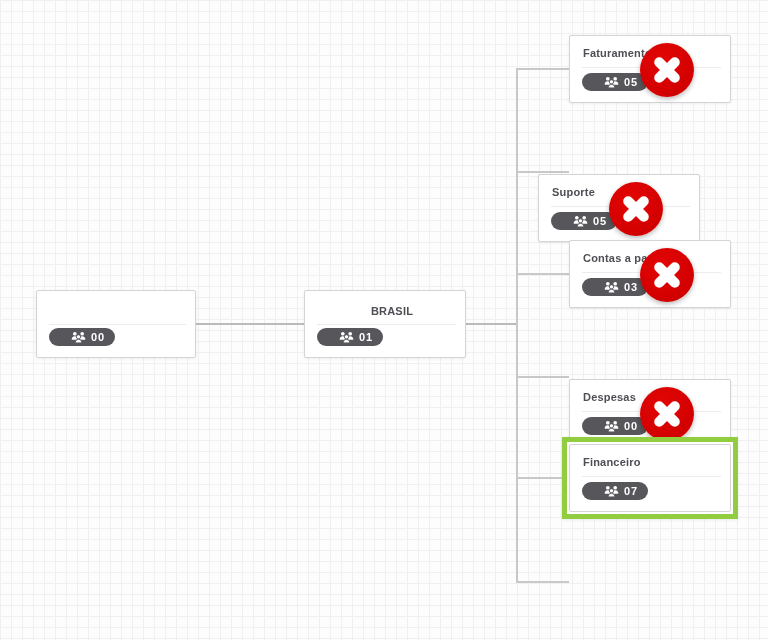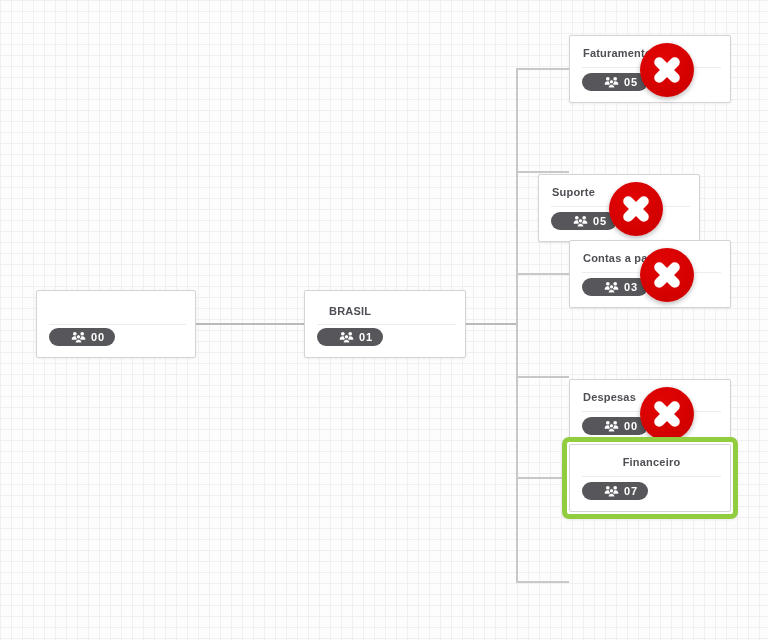--- a/index.html
+++ b/index.html
@@ -27,21 +27,21 @@
     position:absolute; width:162px; height:68px;
     background:#ffffff; border:1px solid #d5d3d6; border-radius:2px;
     box-shadow:0 1px 3px rgba(0,0,0,0.06);
     z-index:2;
   }
   .node-title {
     position:absolute; top:11px; left:13px; right:10px;
     font-size:11px; font-weight:bold; color:#4e4f54; letter-spacing:0.2px;
     white-space:nowrap; overflow:hidden;
   }
-  .node-title.parent-title { top:14px; left:24px; }
+  .node-title.parent-title { top:14px; left:24px;text-align:center; }
   .divider {
     position:absolute; top:31px; left:12px; right:9px; height:1px;
     background:#ececee;
   }
   .divider.deep { top:33px; }
 
   .badge {
     position:absolute; left:12px; bottom:11px; height:18px;
     background:#56565b; border-radius:9px;
     display:inline-flex; align-items:center; gap:5px;
@@ -63,24 +63,23 @@
   .delete-btn .bar {
     position:absolute; left:50%; top:50%; width:32px; height:10px;
     background:#ffffff; border-radius:6px;
   }
   .delete-btn .bar.a { transform:translate(-50%,-50%) rotate(45deg); }
   .delete-btn .bar.b { transform:translate(-50%,-50%) rotate(-45deg); }
 
   
   .selection-frame {
     position:absolute; left:562px; top:437px; width:176px; height:82px;
-    border:5px solid #92cc3f; border-radius:7px; background:#ffffff;
+    border:5px solid #92cc3f; border-radius:0; background:#ffffff;
     box-shadow:0 1px 3px rgba(0,0,0,0.08);
     z-index:2;
-    text-align:center;
   }
   .selection-frame .node {
     position:absolute; left:2px; top:2px; box-shadow:none;
   }
 </style>
 </head>
 <body>
 
 <div class="canvas">
 

